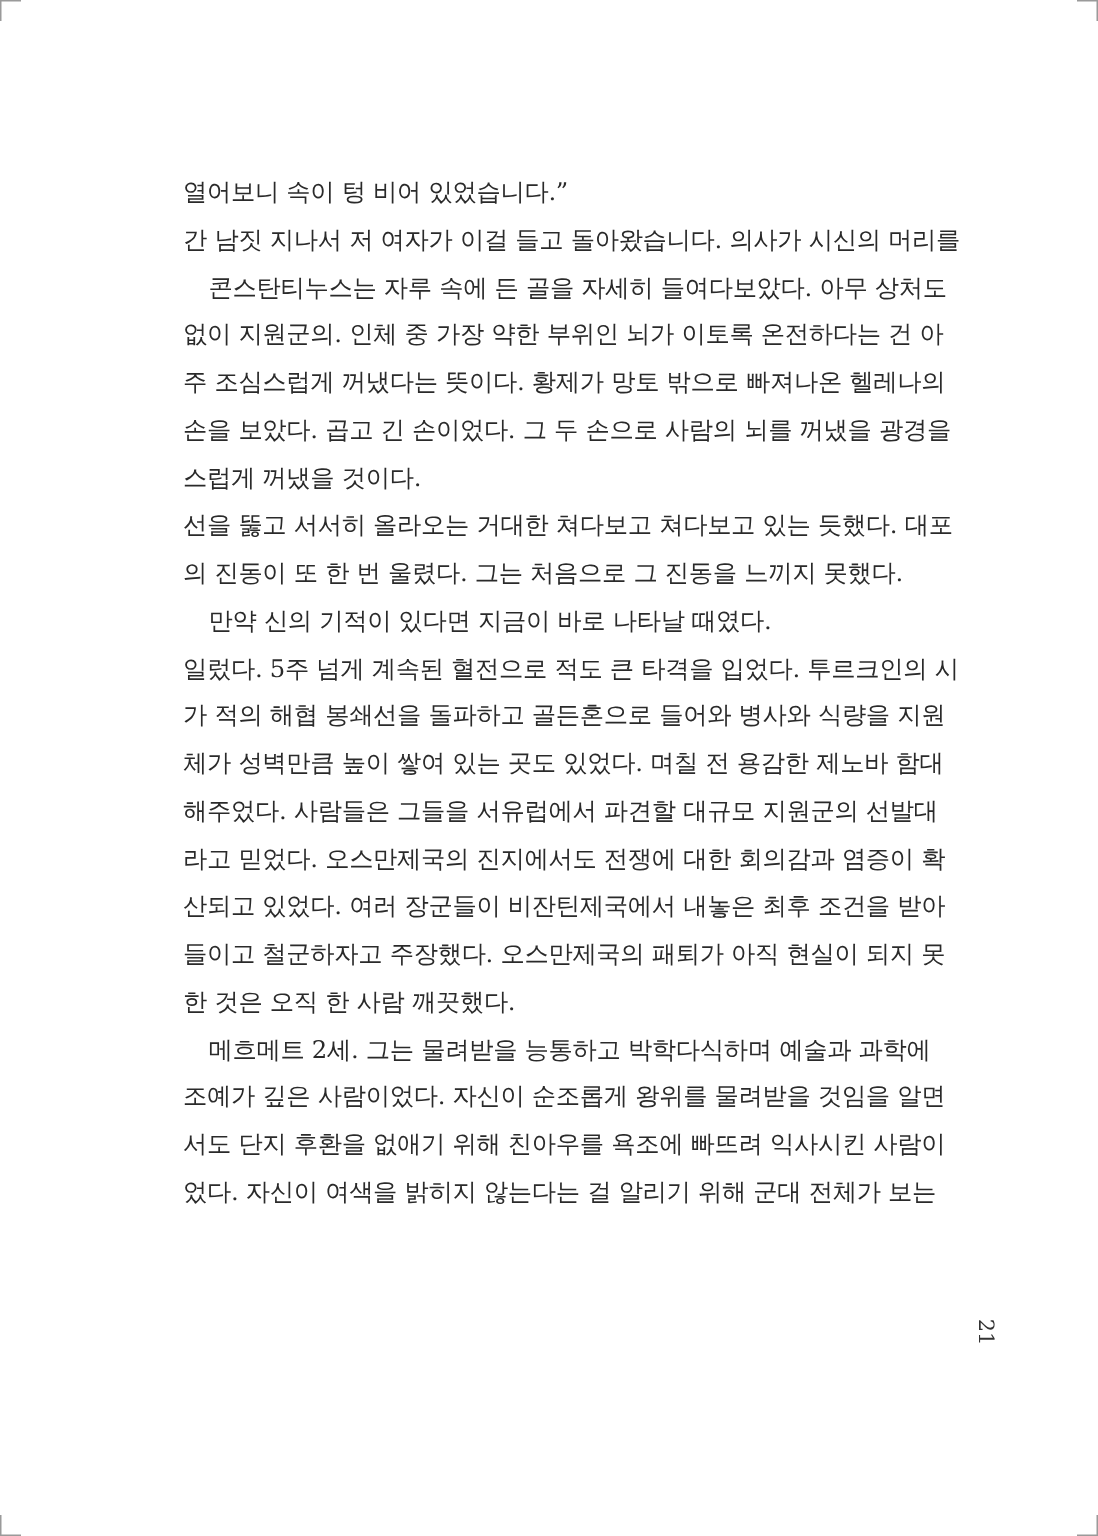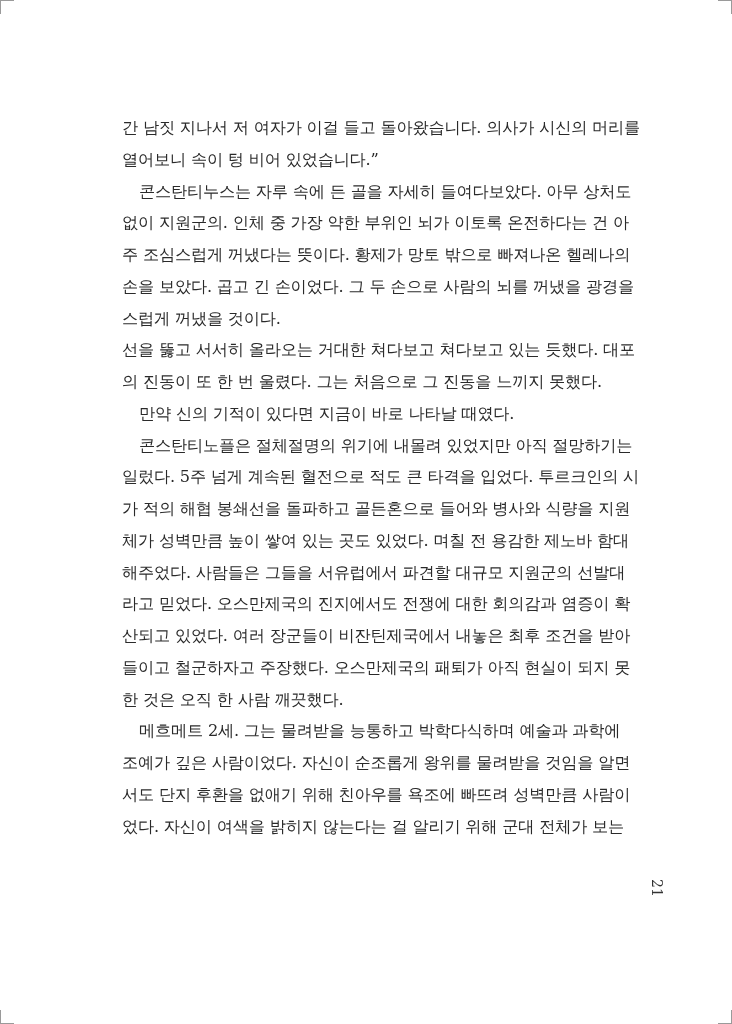--- a/index.html
+++ b/index.html
@@ -65,38 +65,37 @@
 <div class="crop tl-h"></div>
 <div class="crop tl-v"></div>
 <div class="crop tr-h"></div>
 <div class="crop tr-v"></div>
 <div class="crop bl-h"></div>
 <div class="crop bl-v"></div>
 <div class="crop br-h"></div>
 <div class="crop br-v"></div>
 
 <div class="text-block" id="text-block">
+    <div class="line last">열어보니 속이 텅 비어 있었습니다.”</div>
     <div class="line">간 남짓 지나서 저 여자가 이걸 들고 돌아왔습니다. 의사가 시신의 머리를</div>
-    <div class="line last">열어보니 속이 텅 비어 있었습니다.”</div>
     <div class="line indent">콘스탄티누스는 자루 속에 든 골을 자세히 들여다보았다. 아무 상처도</div>
     <div class="line">없이 지원군의. 인체 중 가장 약한 부위인 뇌가 이토록 온전하다는 건 아</div>
     <div class="line">주 조심스럽게 꺼냈다는 뜻이다. 황제가 망토 밖으로 빠져나온 헬레나의</div>
     <div class="line">손을 보았다. 곱고 긴 손이었다. 그 두 손으로 사람의 뇌를 꺼냈을 광경을</div>
     <div class="line last">스럽게 꺼냈을 것이다.</div>
     <div class="line">선을 뚫고 서서히 올라오는 거대한 쳐다보고 쳐다보고 있는 듯했다. 대포</div>
     <div class="line last">의 진동이 또 한 번 울렸다. 그는 처음으로 그 진동을 느끼지 못했다.</div>
     <div class="line indent last">만약 신의 기적이 있다면 지금이 바로 나타날 때였다.</div>
-    <div class="line indent">콘스탄티노플은 절체절명의 위기에 내몰려 있었지만 아직 절망하기는</div>
     <div class="line">일렀다. 5주 넘게 계속된 혈전으로 적도 큰 타격을 입었다. 투르크인의 시</div>
     <div class="line">가 적의 해협 봉쇄선을 돌파하고 골든혼으로 들어와 병사와 식량을 지원</div>
     <div class="line">체가 성벽만큼 높이 쌓여 있는 곳도 있었다. 며칠 전 용감한 제노바 함대</div>
     <div class="line">해주었다. 사람들은 그들을 서유럽에서 파견할 대규모 지원군의 선발대</div>
     <div class="line">라고 믿었다. 오스만제국의 진지에서도 전쟁에 대한 회의감과 염증이 확</div>
     <div class="line">산되고 있었다. 여러 장군들이 비잔틴제국에서 내놓은 최후 조건을 받아</div>
     <div class="line">들이고 철군하자고 주장했다. 오스만제국의 패퇴가 아직 현실이 되지 못</div>
     <div class="line last">한 것은 오직 한 사람 깨끗했다.</div>
     <div class="line indent">메흐메트 2세. 그는 물려받을 능통하고 박학다식하며 예술과 과학에</div>
     <div class="line">조예가 깊은 사람이었다. 자신이 순조롭게 왕위를 물려받을 것임을 알면</div>
-    <div class="line">서도 단지 후환을 없애기 위해 친아우를 욕조에 빠뜨려 성벽만큼 사람이</div>
+    <div class="line">서도 단지 후환을 없애기 위해 친아우를 욕조에 빠뜨려 익사시킨 사람이</div>
     <div class="line">었다. 자신이 여색을 밝히지 않는다는 걸 알리기 위해 군대 전체가 보는</div>
   </div>
 
 <div class="page-number">21</div>
 
 </body></html>

